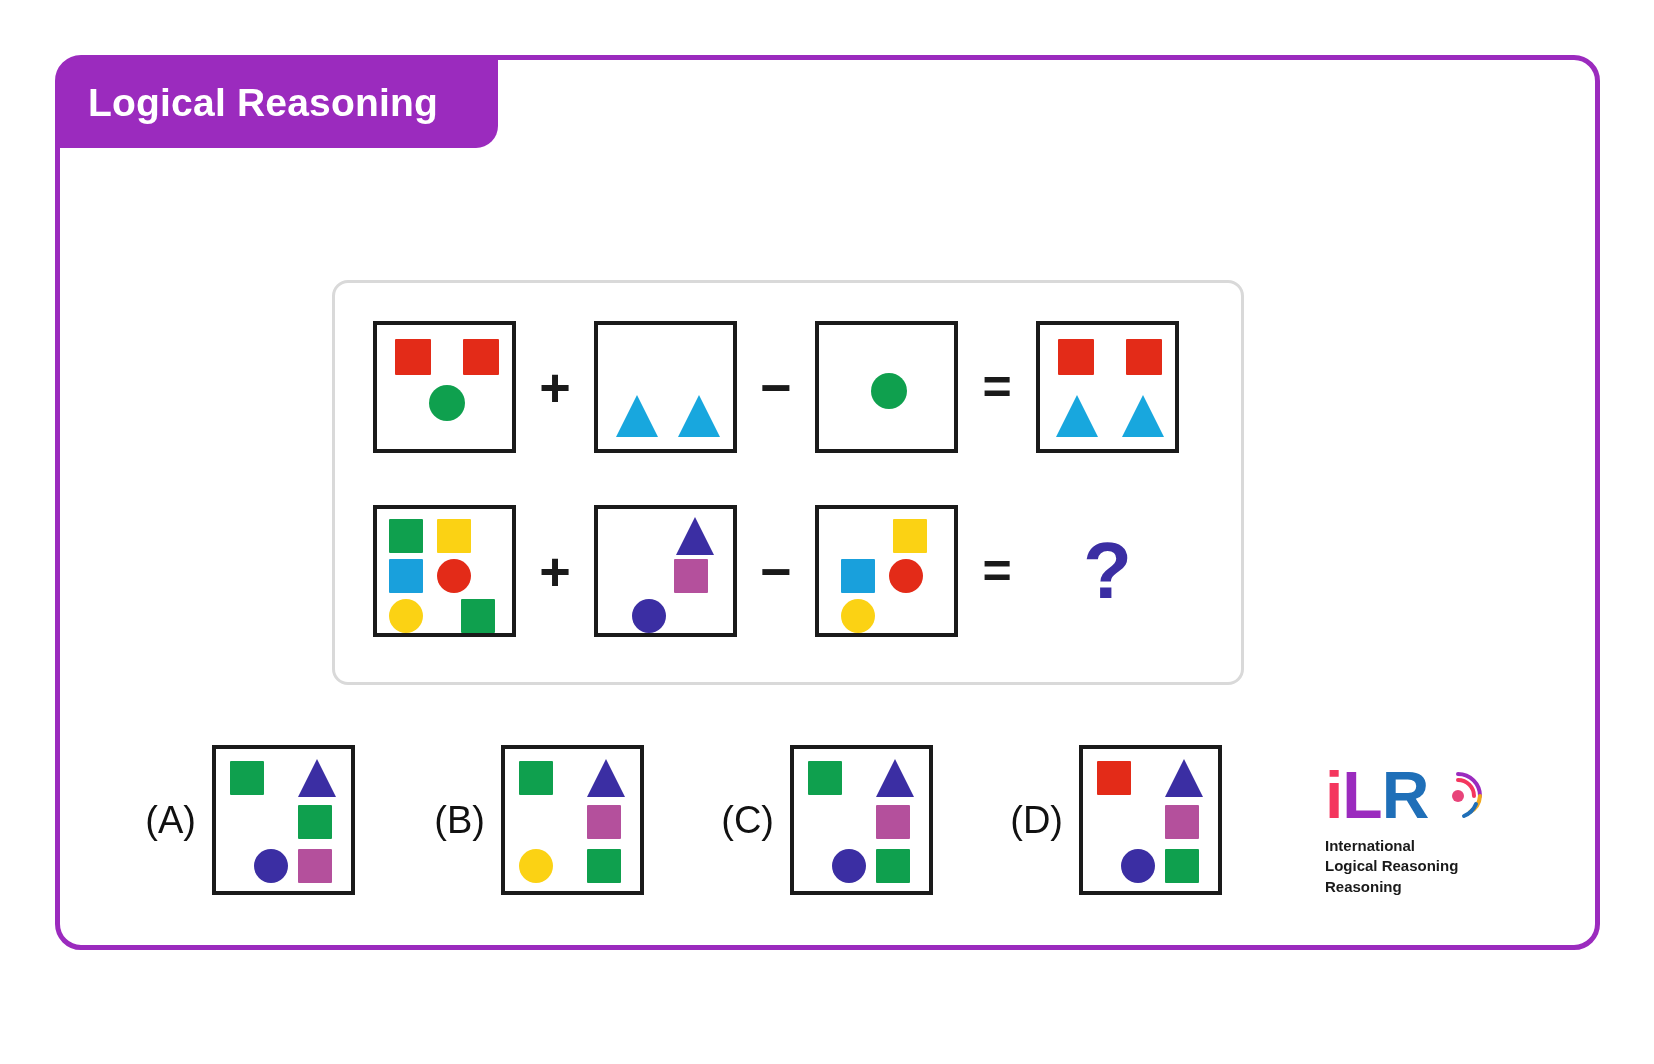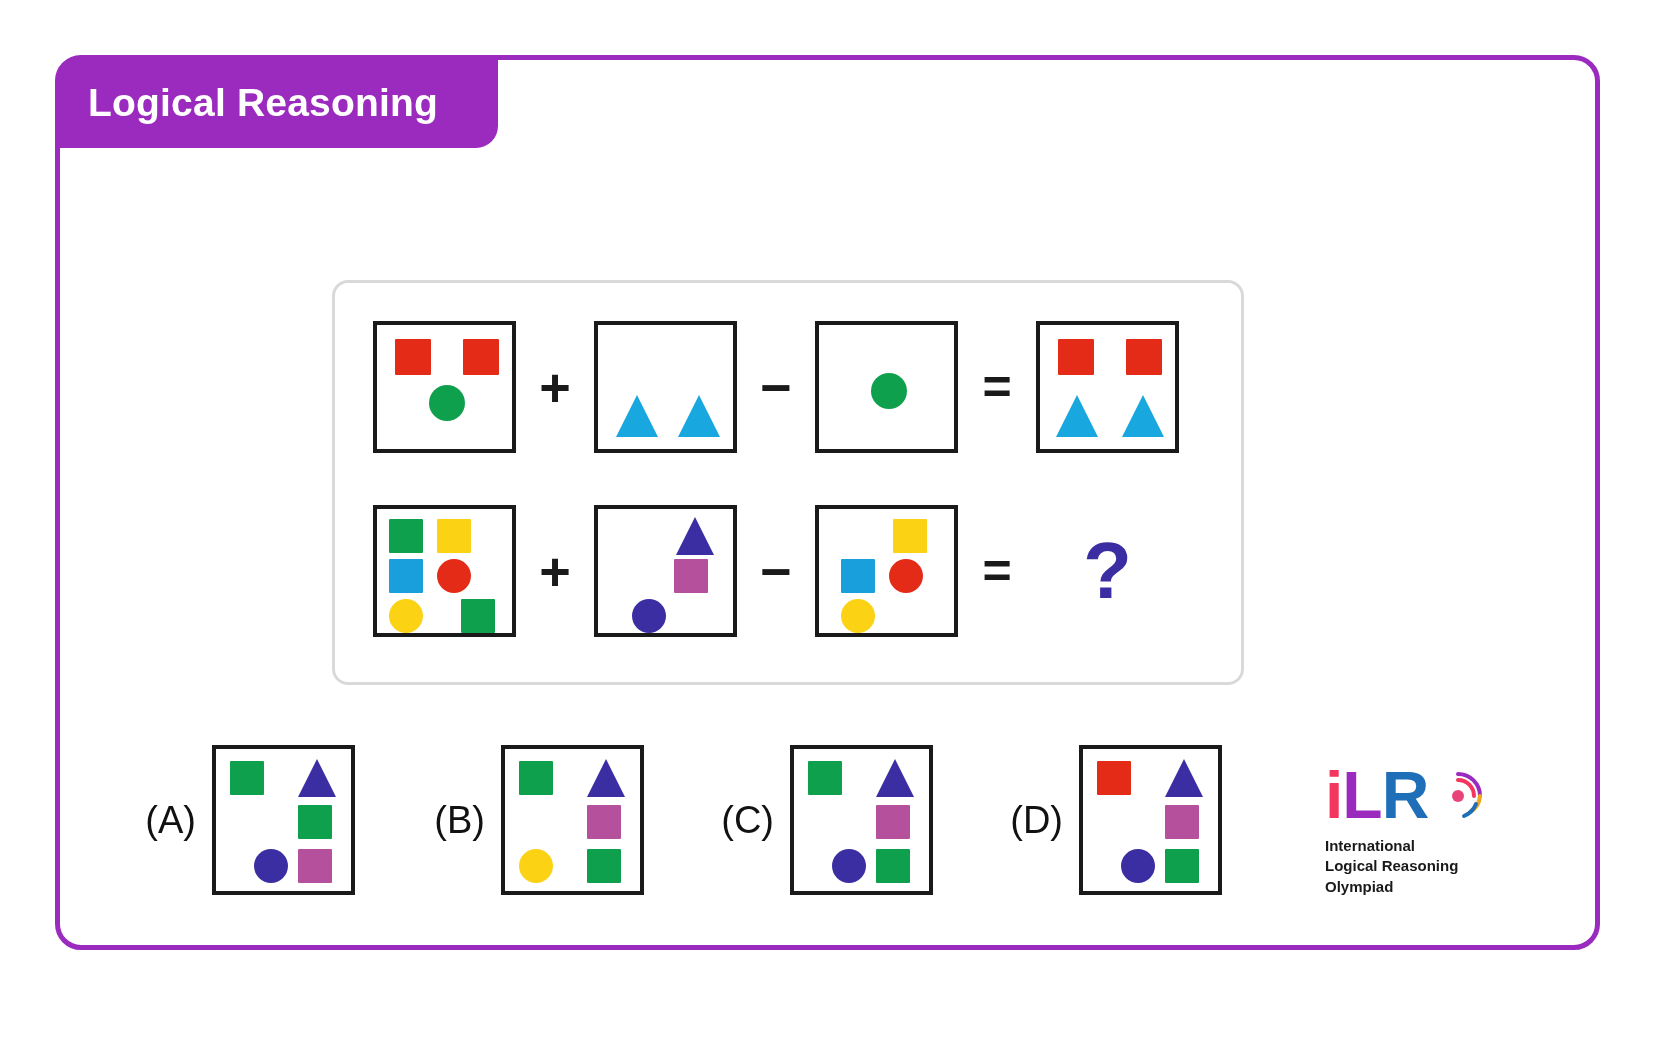--- a/index.html
+++ b/index.html
@@ -285,18 +285,18 @@
               <path d="M28 6 a22 22 0 0 1 22 22" stroke="#9B2BBE" stroke-width="4"></path>
               <path d="M40 44 a20 20 0 0 0 10 -16" stroke="#F0A81E" stroke-width="4"></path>
               <path d="M34 48 a22 22 0 0 0 12 -12" stroke="#1F6FB8" stroke-width="4"></path>
             </g>
           </svg>
         </span>
       </div>
       <div class="logo-tagline">
         <div>International</div>
         <div>Logical Reasoning</div>
-        <div>Olympiad</div>
+        <div>Reasoning</div>
       </div>
     </div>
 
   </div>
 </div>
 
 </body></html>

